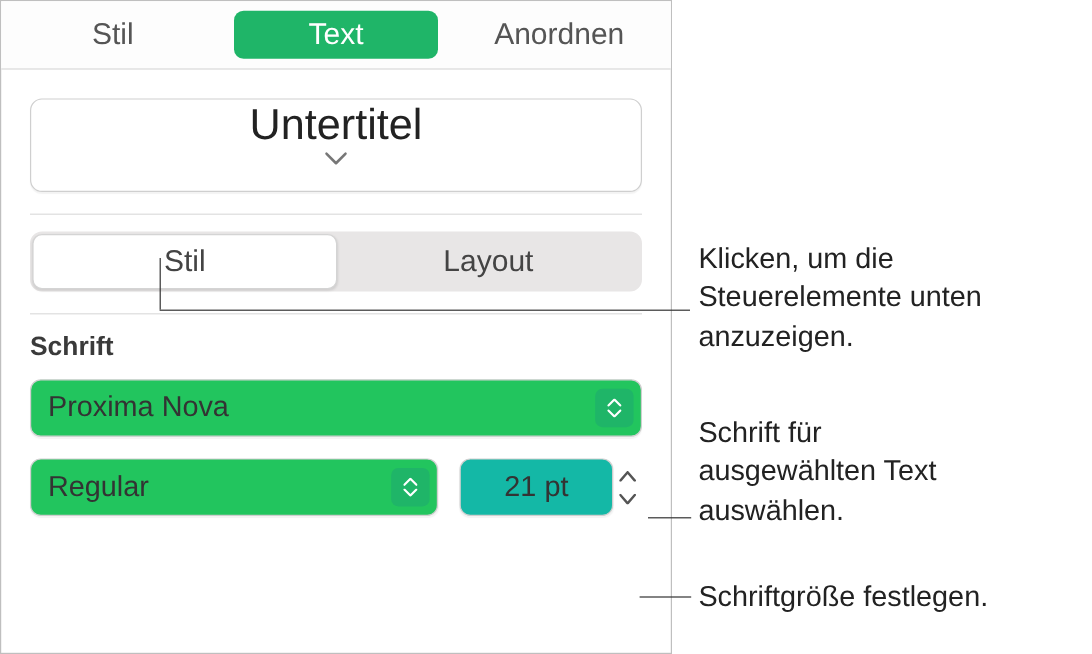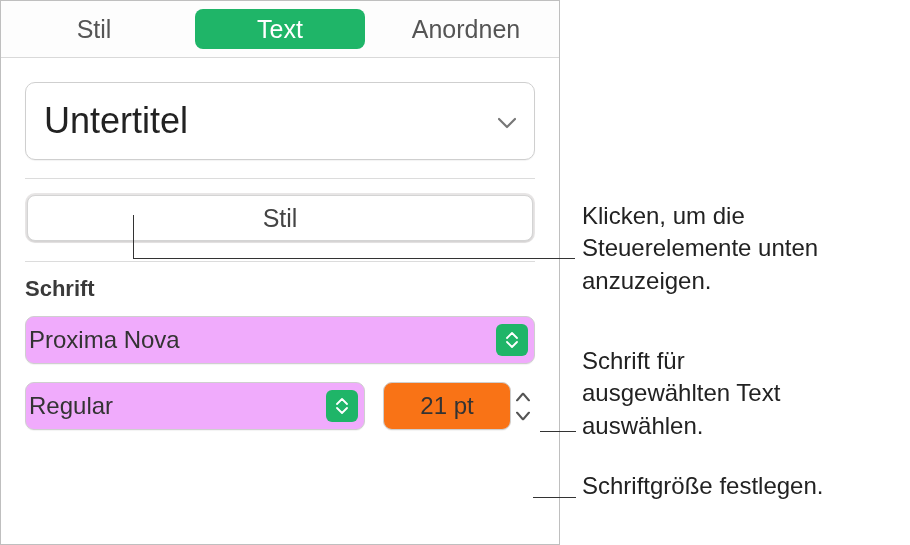--- a/index.html
+++ b/index.html
@@ -63,23 +63,24 @@
       padding: 24px 24px 0 24px;
     }
     .style-picker {
       width: 100%;
       height: 78px;
       border: 1px solid #cfcfcf;
       border-radius: 10px;
       background: #fff;
       display: flex;
       align-items: center;
-      justify-content: space-between;
+      justify-content: flex-start;
       padding: 0 18px;
       box-shadow: 0 1px 1px rgba(0,0,0,0.05);
+      flex-direction: column;
     }
     .style-picker-label {
       font-size: 36px;
       color: #222;
     }
     .chevron-down {
       width: 18px;
       height: 12px;
     }
     .chevron-down svg {
@@ -118,25 +119,25 @@
       font-weight: 700;
       color: #3a3a3a;
       margin-bottom: 14px;
       margin-top: 2px;
     }
     .dropdown {
       width: 100%;
       height: 48px;
       border: 1px solid #cfcfcf;
       border-radius: 9px;
-      background: #f0abfc;
+      background: #22c55e;
       display: flex;
       align-items: center;
       justify-content: space-between;
-      padding: 0 6px 0 3px;
+      padding: 0 6px 0 14px;
       box-shadow: 0 1px 1px rgba(0,0,0,0.05);
       margin-bottom: 18px;
     }
     .dropdown-label {
       font-size: 24px;
       color: #333;
     }
     .dropdown-arrows {
       width: 32px;
       height: 32px;
@@ -160,21 +161,21 @@
     .dropdown-small {
       width: 340px;
       margin-bottom: 0;
     }
     .number-input {
       display: flex;
       align-items: center;
       height: 48px;
       border: 1px solid #cfcfcf;
       border-radius: 9px;
-      background: #f97316;
+      background: #14b8a6;
       box-shadow: 0 1px 1px rgba(0,0,0,0.05);
       overflow: visible;
       width: 128px;
       position: relative;
     }
     .number-value {
       flex: 1;
       text-align: center;
       font-size: 24px;
       color: #333;
@@ -245,20 +246,23 @@
               <path d="M1 2 L9 10 L17 2" fill="none" stroke="#777" stroke-width="2.2" stroke-linecap="round" stroke-linejoin="round"></path>
             </svg>
         </span>
       </div>
 
       <div class="divider"></div>
 
       <div class="segmented">
         <div class="segment active">
           <span>Stil</span>
+        </div>
+        <div class="segment">
+          <span>Layout</span>
         </div>
       </div>
 
       <div class="divider"></div>
 
       <div class="section-label">Schrift</div>
 
       <div class="dropdown">
         <span class="dropdown-label">Proxima Nova</span>
         <span class="dropdown-arrows">
@@ -306,15 +310,15 @@
 
   <div class="annotations">
     <div class="callout-line" style="left:-427px; top:258px; width:442px;"></div>
     <div class="callout-line" style="left:-427px; top:215px; width:1px; height:43px; background:#333;"></div>
     <div class="callout" style="left:22px; top:200px; width:260px;">Klicken, um die Steuerelemente unten anzuzeigen.</div>
 
     <div class="callout-line" style="left:-20px; top:431px; width:36px;"></div>
     <div class="callout" style="left:22px; top:345px; width:230px;">Schrift für ausgewählten Text auswählen.</div>
 
     <div class="callout-line" style="left:-27px; top:497px; width:43px;"></div>
-    <div class="callout" style="left:22px; top:470px; width:320px;">Schriftgröße festlegen.</div>
+    <div class="callout" style="left:22px; top:482px; width:320px;">Schriftgröße festlegen.</div>
   </div>
 </div>
 
 </body></html>

